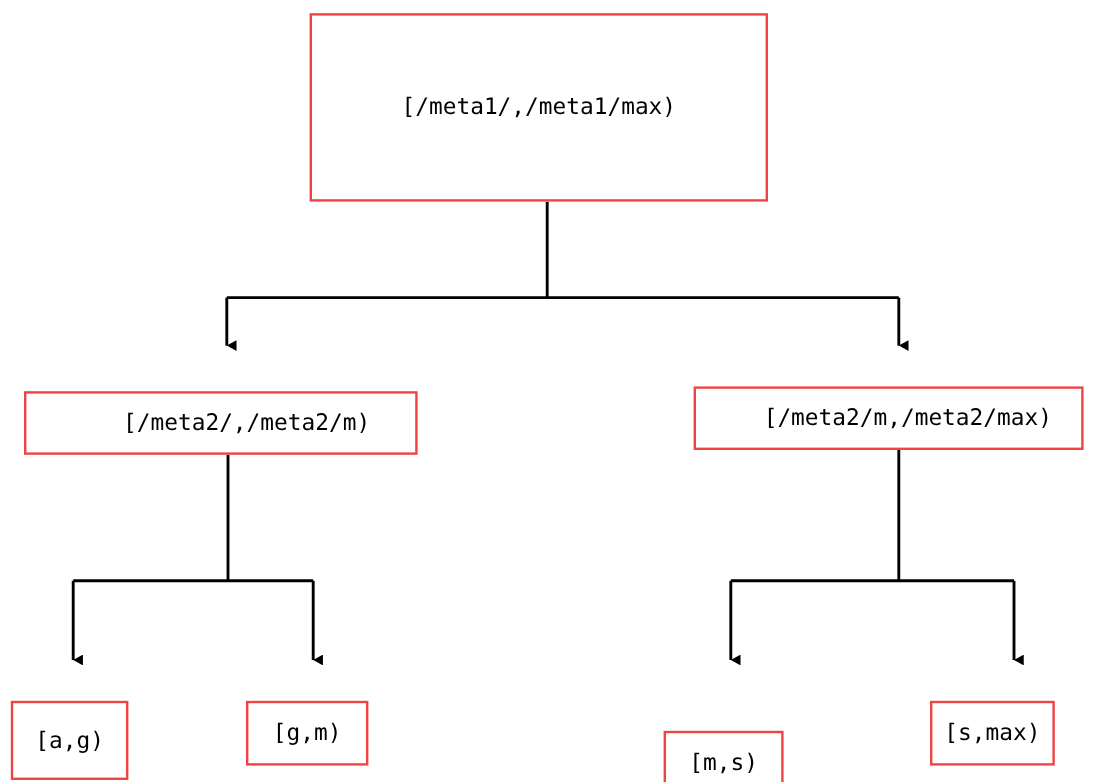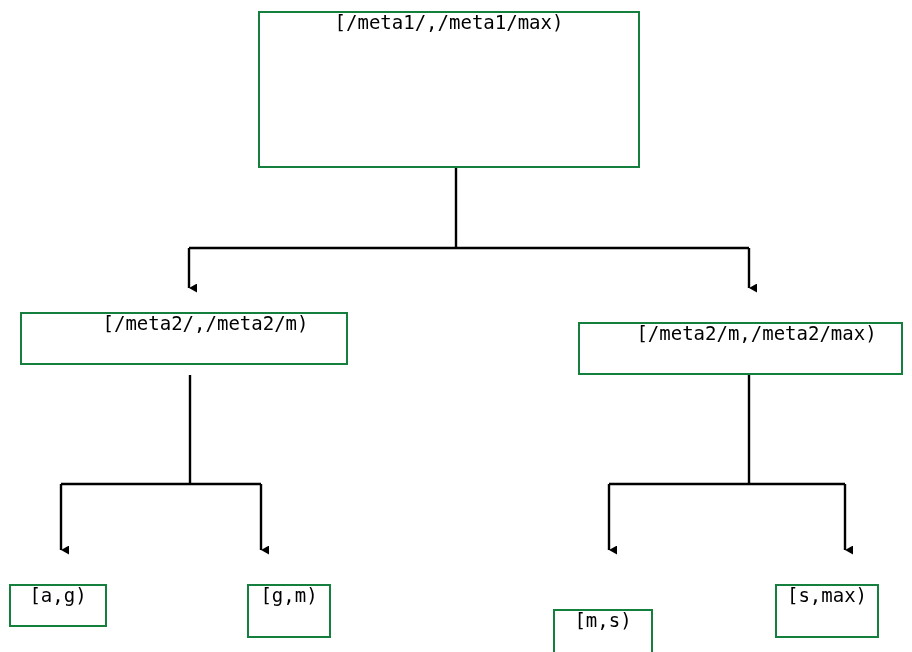--- a/index.html
+++ b/index.html
@@ -21,24 +21,24 @@
   #diagram-svg {
     position: absolute;
     left: 0;
     top: 0;
     width: 912px;
     height: 652px;
   }
   .node-box {
     position: absolute;
     box-sizing: border-box;
-    border: 2px solid #15803d;
+    border: 2px solid #ef4444;
     background: #ffffff;
     display: flex;
-    align-items: flex-start;
+    align-items: center;
     justify-content: center;
     color: #000000;
     font-family: "DejaVu Sans Mono", "Liberation Mono", monospace;
     font-size: 19px;
     line-height: 1;
     letter-spacing: 0px;
     white-space: pre;
     z-index: 2;
   }
   .node-label {
@@ -77,33 +77,33 @@
       <path d="M 609 484 L 845 484" stroke="#000000" stroke-width="2.4" fill="none"></path>
       <path d="M 609 484 L 609 550" stroke="#000000" stroke-width="2.4" fill="none" marker-end="url(#arrow-down)"></path>
       <path d="M 845 484 L 845 550" stroke="#000000" stroke-width="2.4" fill="none" marker-end="url(#arrow-down)"></path>
     </g>
   </svg>
 
   <div class="node-box" style="left:258px; top:11px; width:382px; height:157px;">
     <span class="node-label">[/meta1/,/meta1/max)</span>
   </div>
 
-  <div class="node-box" style="left:20px; top:312px; width:328px; height:53px;padding-left:43px;">
+  <div class="node-box" style="left:20px; top:326px; width:328px; height:53px;padding-left:43px;">
     <span class="node-label">[/meta2/,/meta2/m)</span>
   </div>
 
   <div class="node-box" style="left:578px; top:322px; width:325px; height:53px;padding-left:32px;">
     <span class="node-label">[/meta2/m,/meta2/max)</span>
   </div>
 
-  <div class="node-box" style="left:9px; top:584px; width:98px; height:43px;">
+  <div class="node-box" style="left:9px; top:584px; width:98px; height:66px;">
     <span class="node-label">[a,g)</span>
   </div>
 
-  <div class="node-box" style="left:205px; top:584px; width:84px; height:54px;margin-left:42px;">
+  <div class="node-box" style="left:205px; top:584px; width:102px; height:54px;">
     <span class="node-label">[g,m)</span>
   </div>
 
   <div class="node-box" style="left:553px; top:584px; width:100px; height:54px;margin-top:25px;">
     <span class="node-label">[m,s)</span>
   </div>
 
   <div class="node-box" style="left:775px; top:584px; width:104px; height:54px;">
     <span class="node-label">[s,max)</span>
   </div>

